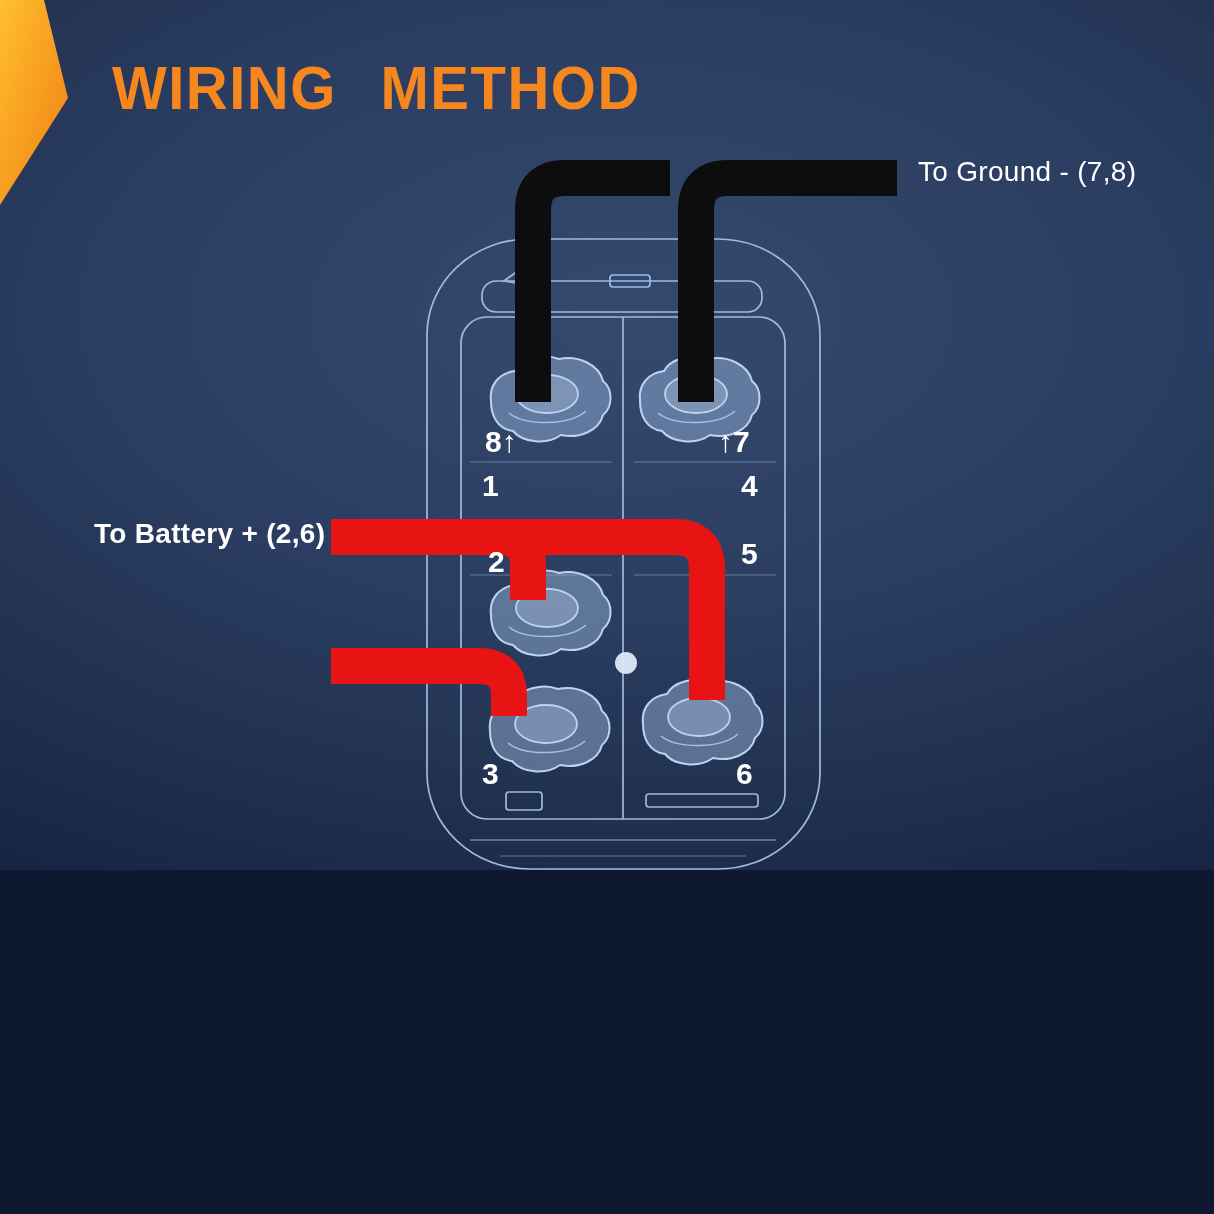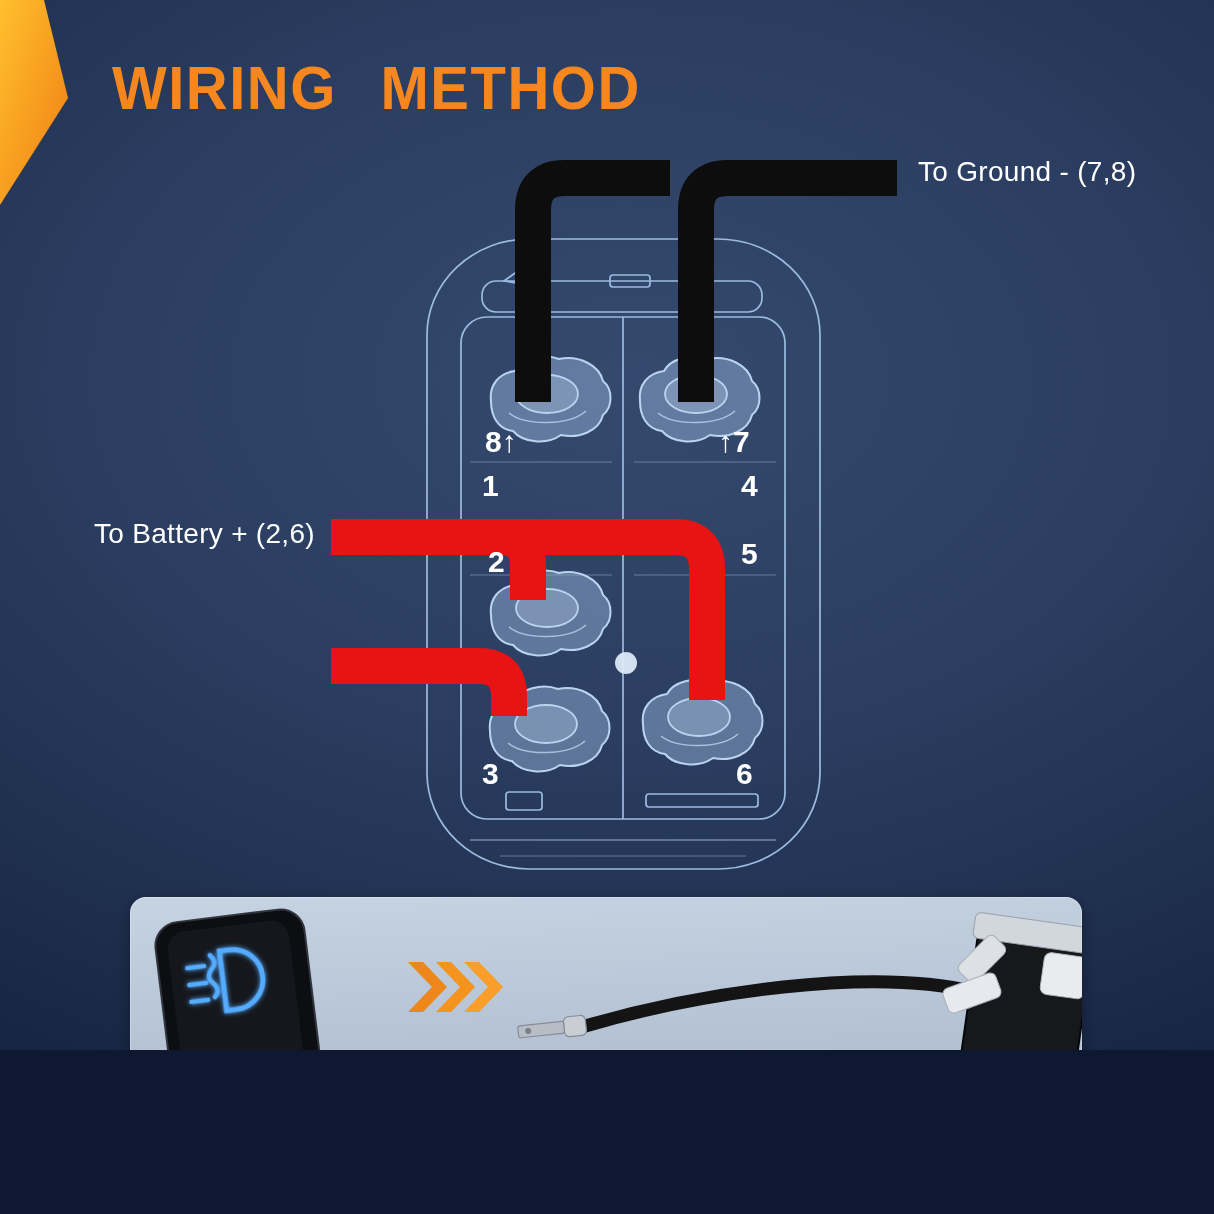--- a/index.html
+++ b/index.html
@@ -1,39 +1,39 @@
 <!DOCTYPE html>
 <html><head>
 <meta charset="utf-8">
 <style>
   * { margin:0; padding:0; box-sizing:border-box; }
   html,body { background:#0e1830; }
   body { font-family:"Liberation Sans", sans-serif; }
 
   .stage{
-    position:relative; width:1214px; height:1050px; overflow:hidden;
+    position:relative; width:1214px; height:870px; overflow:hidden;
     background: radial-gradient(115% 90% at 52% 36%,
       #35496e 0%, #2b3e61 38%, #20304f 64%, #162442 85%, #0f1b35 100%);
   }
 
   .ribbon{ position:absolute; left:0; top:0; }
 
   .title{
     position:absolute; left:112px; top:52px;
     font-size:58px; font-weight:bold; color:#f6861e;
     letter-spacing:1.5px; word-spacing:26px; white-space:nowrap;
     transform:scaleY(1.06); transform-origin:left top;
   }
 
   .wire-label{
     position:absolute; color:#ffffff; font-size:28px; font-weight:400;
     white-space:nowrap; letter-spacing:.3px;text-align:center;
   }
   .lbl-ground   { left:918px; top:156px; }
-  .lbl-battery  { left:94px;  top:518px; }
+  .lbl-battery  { left:94px;  top:518px;font-weight:bold; }
   .lbl-outgoing { left:94px;  top:645px; }
 
   #diagram{ position:absolute; left:0; top:0; }
 
   .outline    { stroke:#9cbbe0; fill:none; stroke-width:1.7; }
   .faint      { stroke:#9cbbe0; fill:none; stroke-width:1.4; opacity:.32; }
   .tnum       { font:bold 30px "Liberation Sans", sans-serif; fill:#ffffff; }
 
   .panel{
     position:absolute; left:130px; top:897px; width:952px; height:289px;

